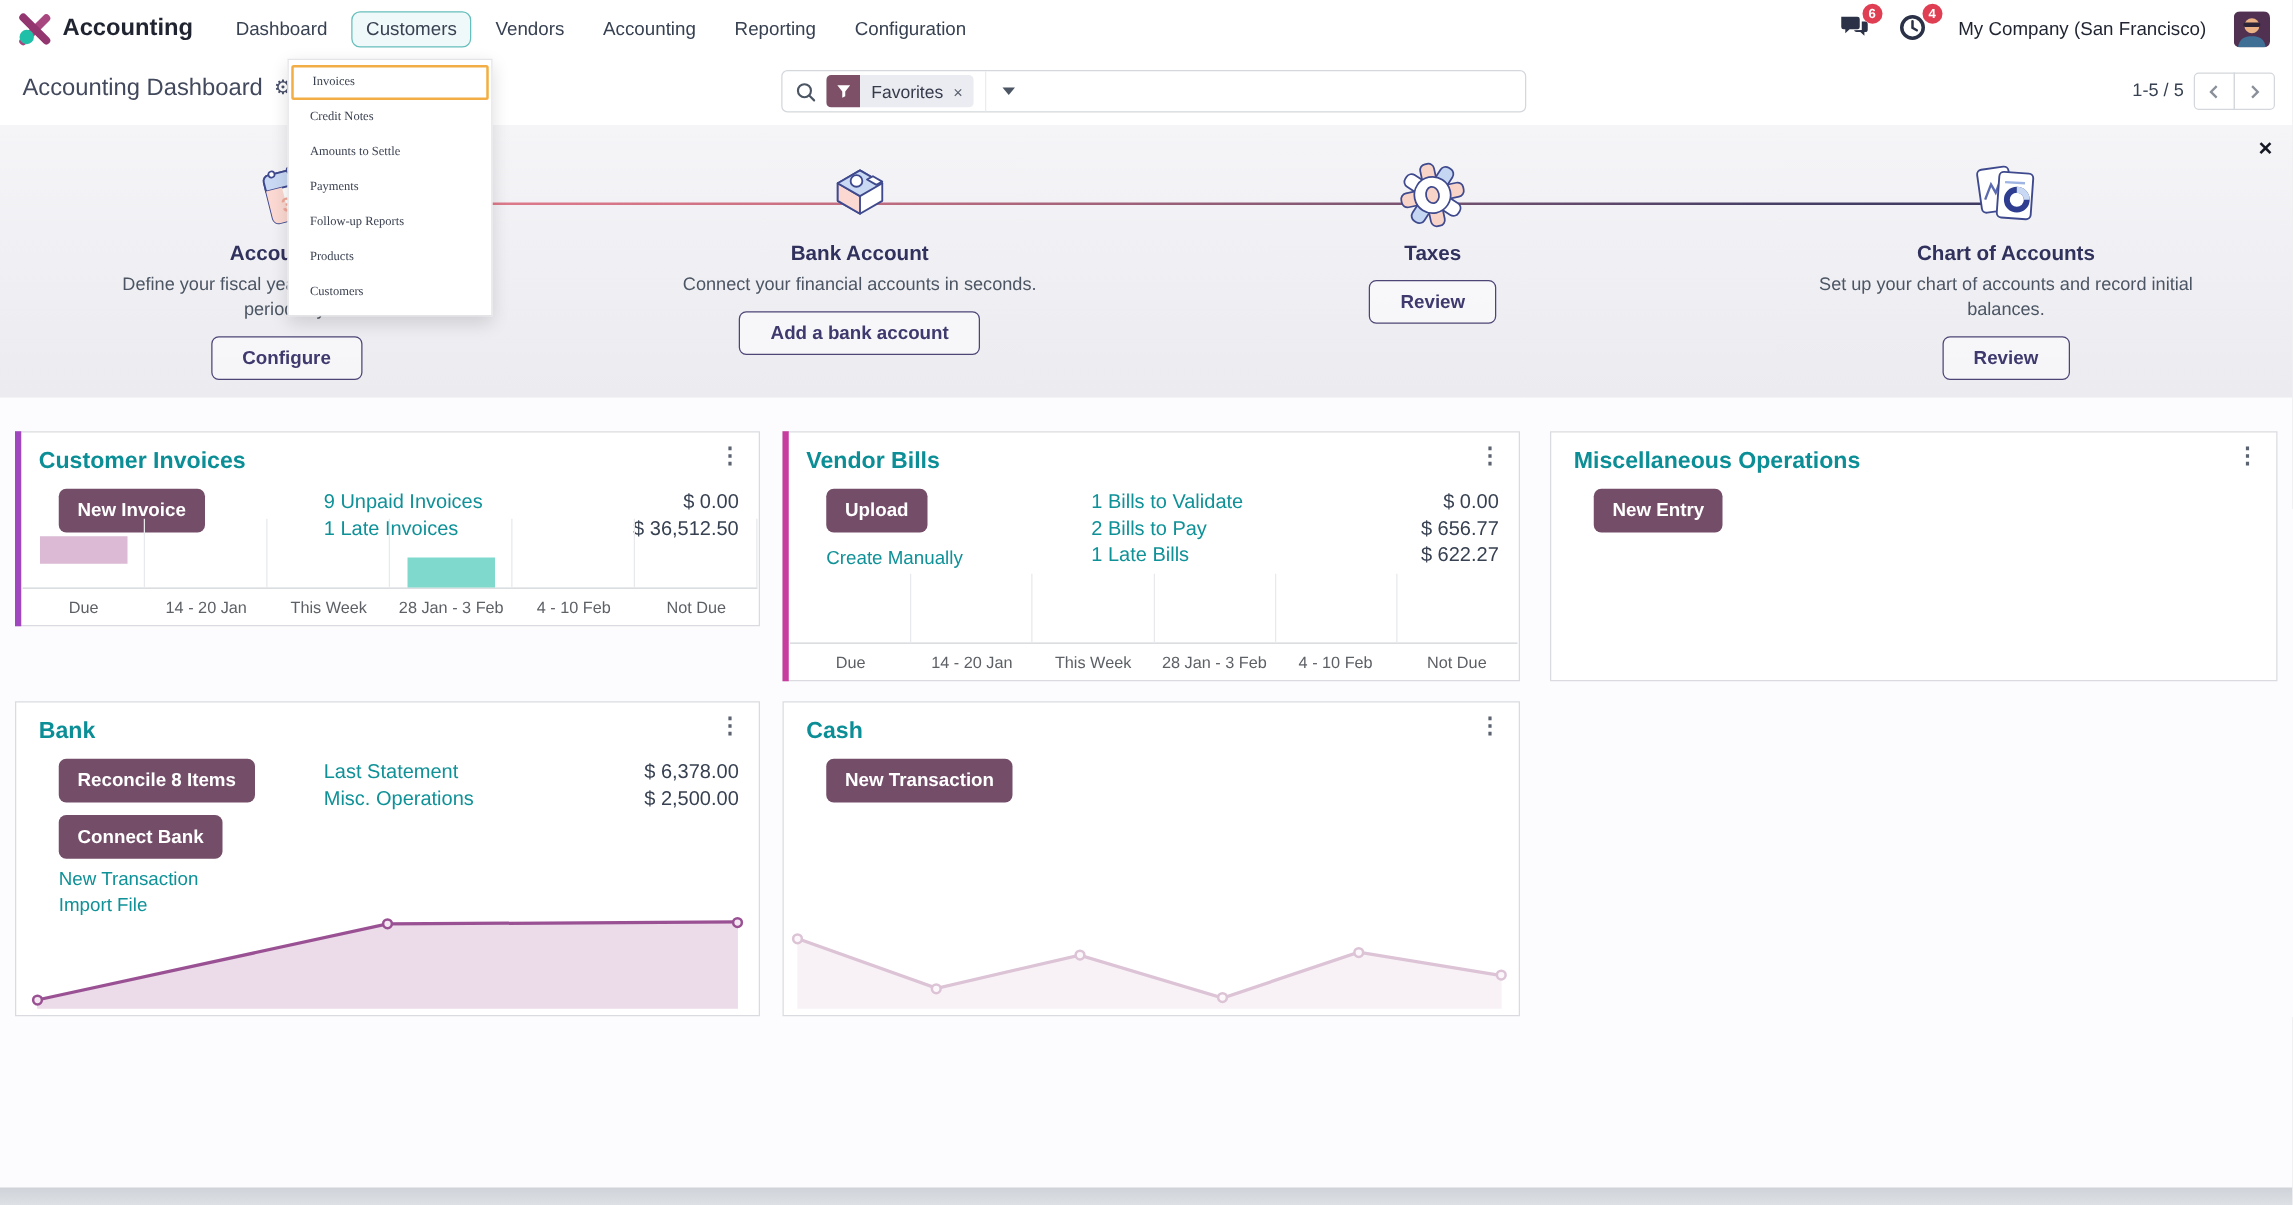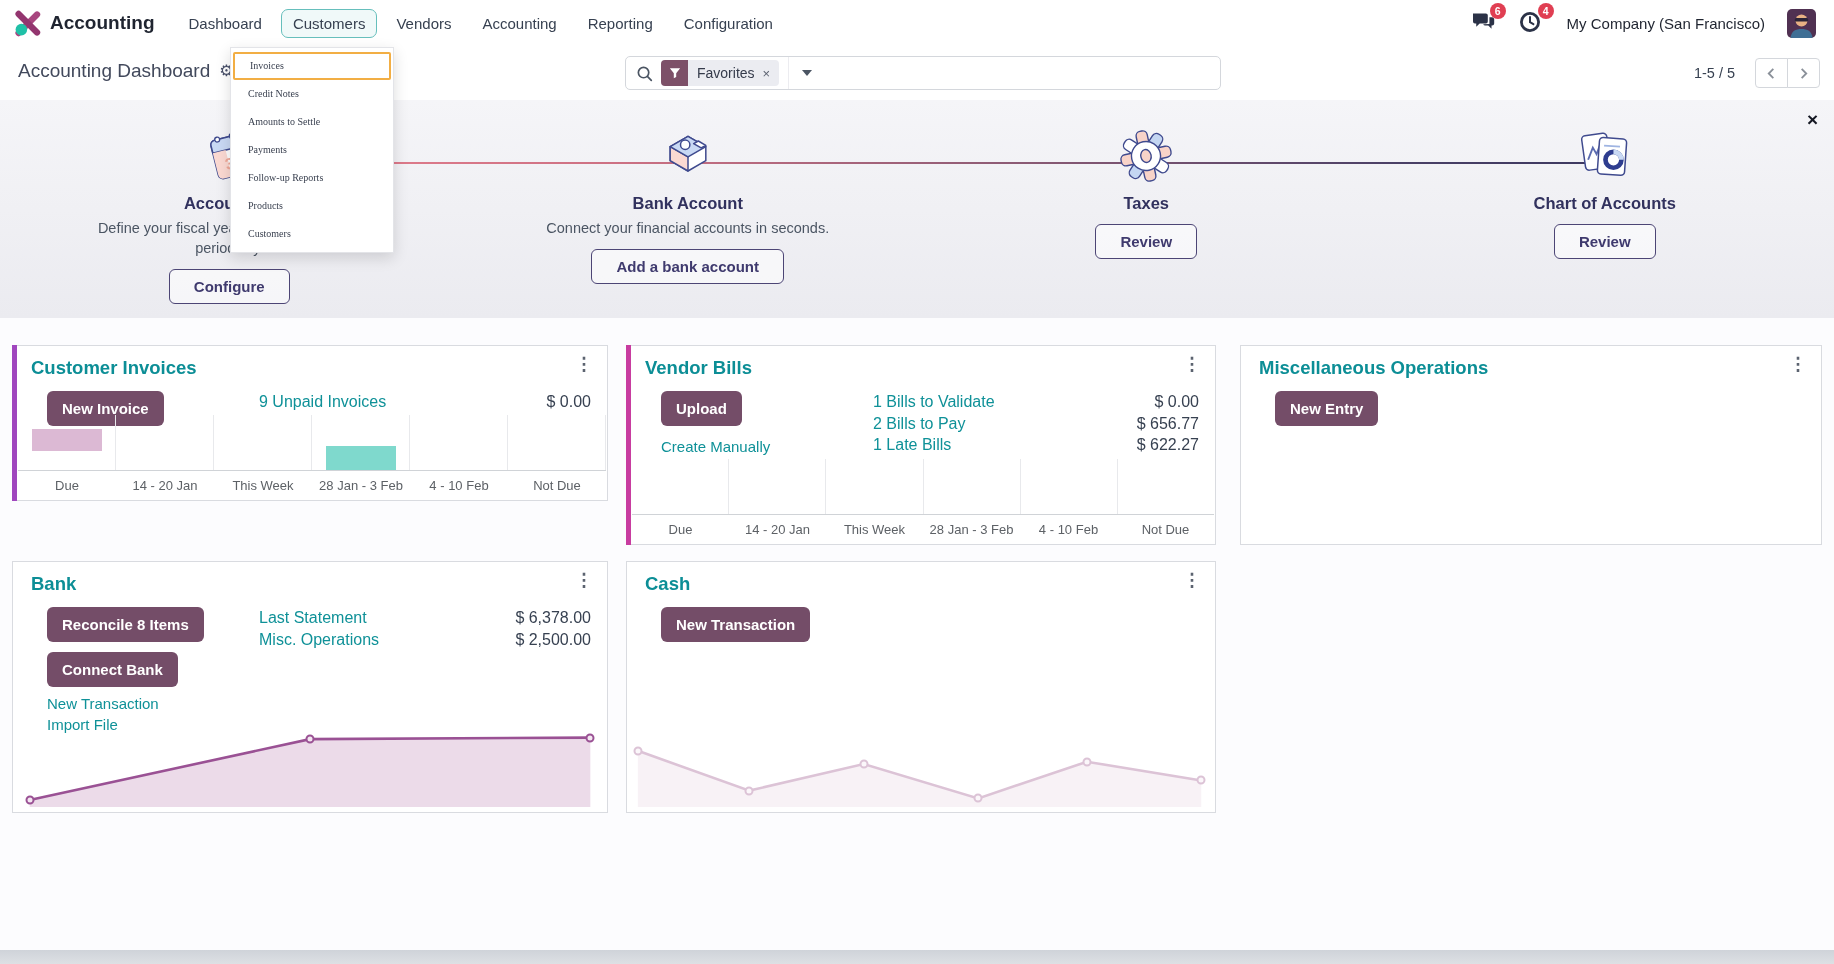--- a/index.html
+++ b/index.html
@@ -31,21 +31,21 @@
              border-radius:5px;background:#fff;display:flex;align-items:center;box-sizing:border-box;}
   .search-mag{margin:0 8px 0 10px;display:flex;}
   .chip{display:flex;align-items:stretch;height:26px;border-radius:4px;overflow:hidden;margin-right:9px;cursor:pointer;}
   .chip-funnel{background:#7d5068;width:27px;display:flex;align-items:center;justify-content:center;}
   .chip-label{background:#ebecf1;color:#353b4b;font-size:14px;padding:0 9px;display:flex;gap:8px;align-items:center;}
   .chip-x{color:#5b6270;font-size:13px;cursor:pointer;}
   .search-input{flex:1;border:none;outline:none;font-size:15px;color:#374151;font-family:"Liberation Sans",sans-serif;background:transparent;}
   .search-input::placeholder{color:#6b7280;opacity:1;}
   .search-toggle{width:36px;align-self:stretch;display:flex;align-items:center;justify-content:center;cursor:pointer;border-left:1px solid #ececf0;}
   .caret-down{width:0;height:0;border-left:5px solid transparent;border-right:5px solid transparent;border-top:6px solid #4b5563;}
-  .pager{position:absolute;right:14px;top:12px;display:flex;align-items:center;gap:20px;}
+  .pager{position:absolute;right:14px;top:12px;display:flex;align-items:center;gap:8px;}
   .pager-value{font-size:14.5px;color:#374151;}
   .pager-btns{display:flex;}
   .pager-btn{width:33px;height:30px;border:1px solid #d4d7dc;background:#fff;display:flex;align-items:center;justify-content:center;cursor:pointer;box-sizing:border-box;}
   .pager-btn.prev{border-radius:4px 0 0 4px;}
   .pager-btn.next{border-radius:0 4px 4px 0;margin-left:-1px;}
 
   
   .dropdown{position:absolute;left:230px;top:47px;width:162px;background:#fff;border:1px solid #e3e4e8;
             box-shadow:0 5px 14px rgba(0,0,0,.14);padding:4px 0;z-index:60;}
   .dd-item{font-size:10px;color:#3a4150;padding:5px 17px;line-height:18px;cursor:pointer;font-family:Liberation Serif, serif;}
@@ -274,20 +274,21 @@
               <rect x="9" y="9" width="27" height="37" rx="4" transform="rotate(-8 22 27)"></rect>
               <polyline points="14,36 19,23 23,30 28,17" fill="none" stroke="#5b6bb0" stroke-width="2"></polyline>
               <rect x="25" y="13" width="29" height="39" rx="4" transform="rotate(4 40 32)" fill="#fff"></rect>
               <circle cx="41" cy="36" r="8.5" fill="#fff" stroke="#2e3d8f" stroke-width="5"></circle>
               <path d="M41 27.5 a8.5 8.5 0 0 1 8.5 8.5" fill="none" stroke="#c9d9f4" stroke-width="5"></path>
               <line x1="31" y1="21" x2="48" y2="22" stroke="#9fb4e2" stroke-width="2"></line>
             </g>
           </svg>
         </span>
         <div class="ob-title">Chart of Accounts</div>
+        <div class="ob-desc">Set up your chart of accounts and record initial balances.</div>
         <button class="ob-btn">Review</button>
       </div>
 
     </div>
   </section>
 
   <main>
 
     <div class="card" id="card-customer-invoices">
       <div class="stripe customer"></div>
@@ -296,20 +297,24 @@
         <span class="kebab">⋮</span>
       </div>
       <div class="card-content">
         <div class="left-zone">
           <button class="btn-primary">New Invoice</button>
         </div>
         <div class="right-zone">
           <div class="info-row">
             <span class="info-label">9 Unpaid Invoices</span>
             <span class="info-amount">$ 0.00</span>
+          </div>
+          <div class="info-row">
+            <span class="info-label">1 Late Invoices</span>
+            <span class="info-amount">$ 36,512.50</span>
           </div>
         </div>
       </div>
       <div class="mini-chart">
         <div class="plot">
           <div class="gcol"></div>
             <div class="gcol"></div>
             <div class="gcol"></div>
           <div class="gcol"></div>
             <div class="gcol"></div>

